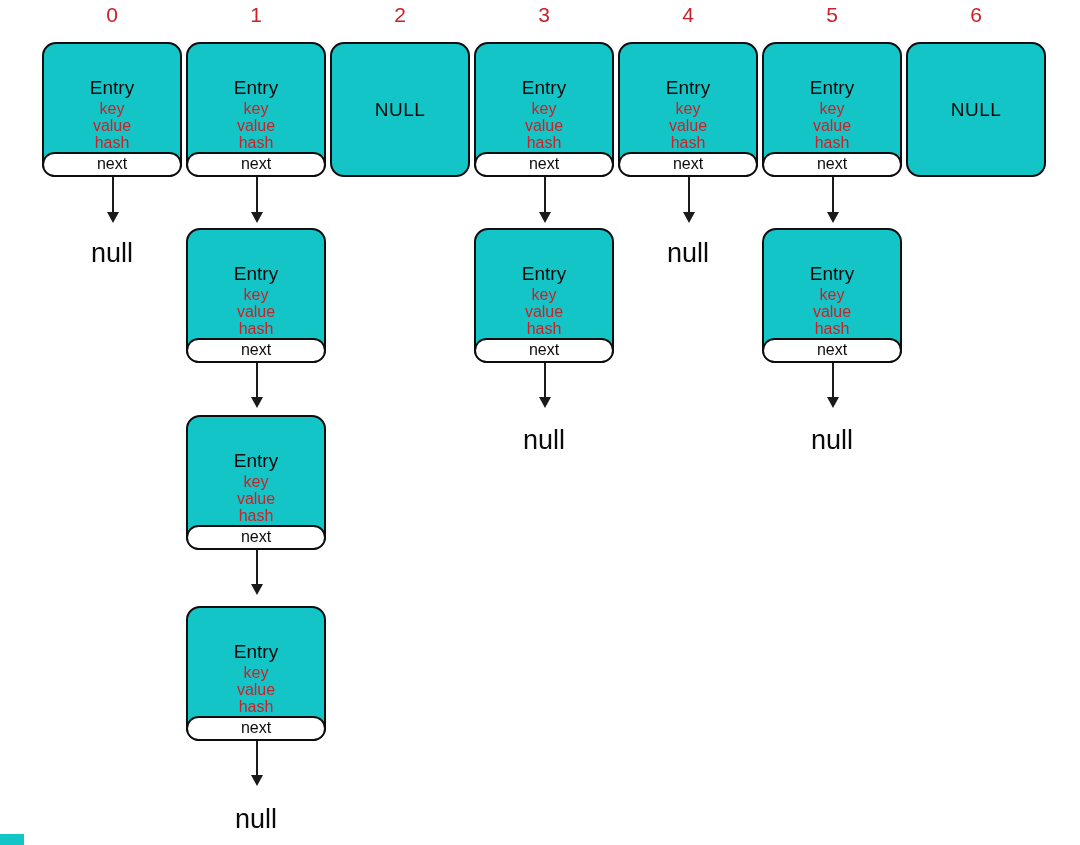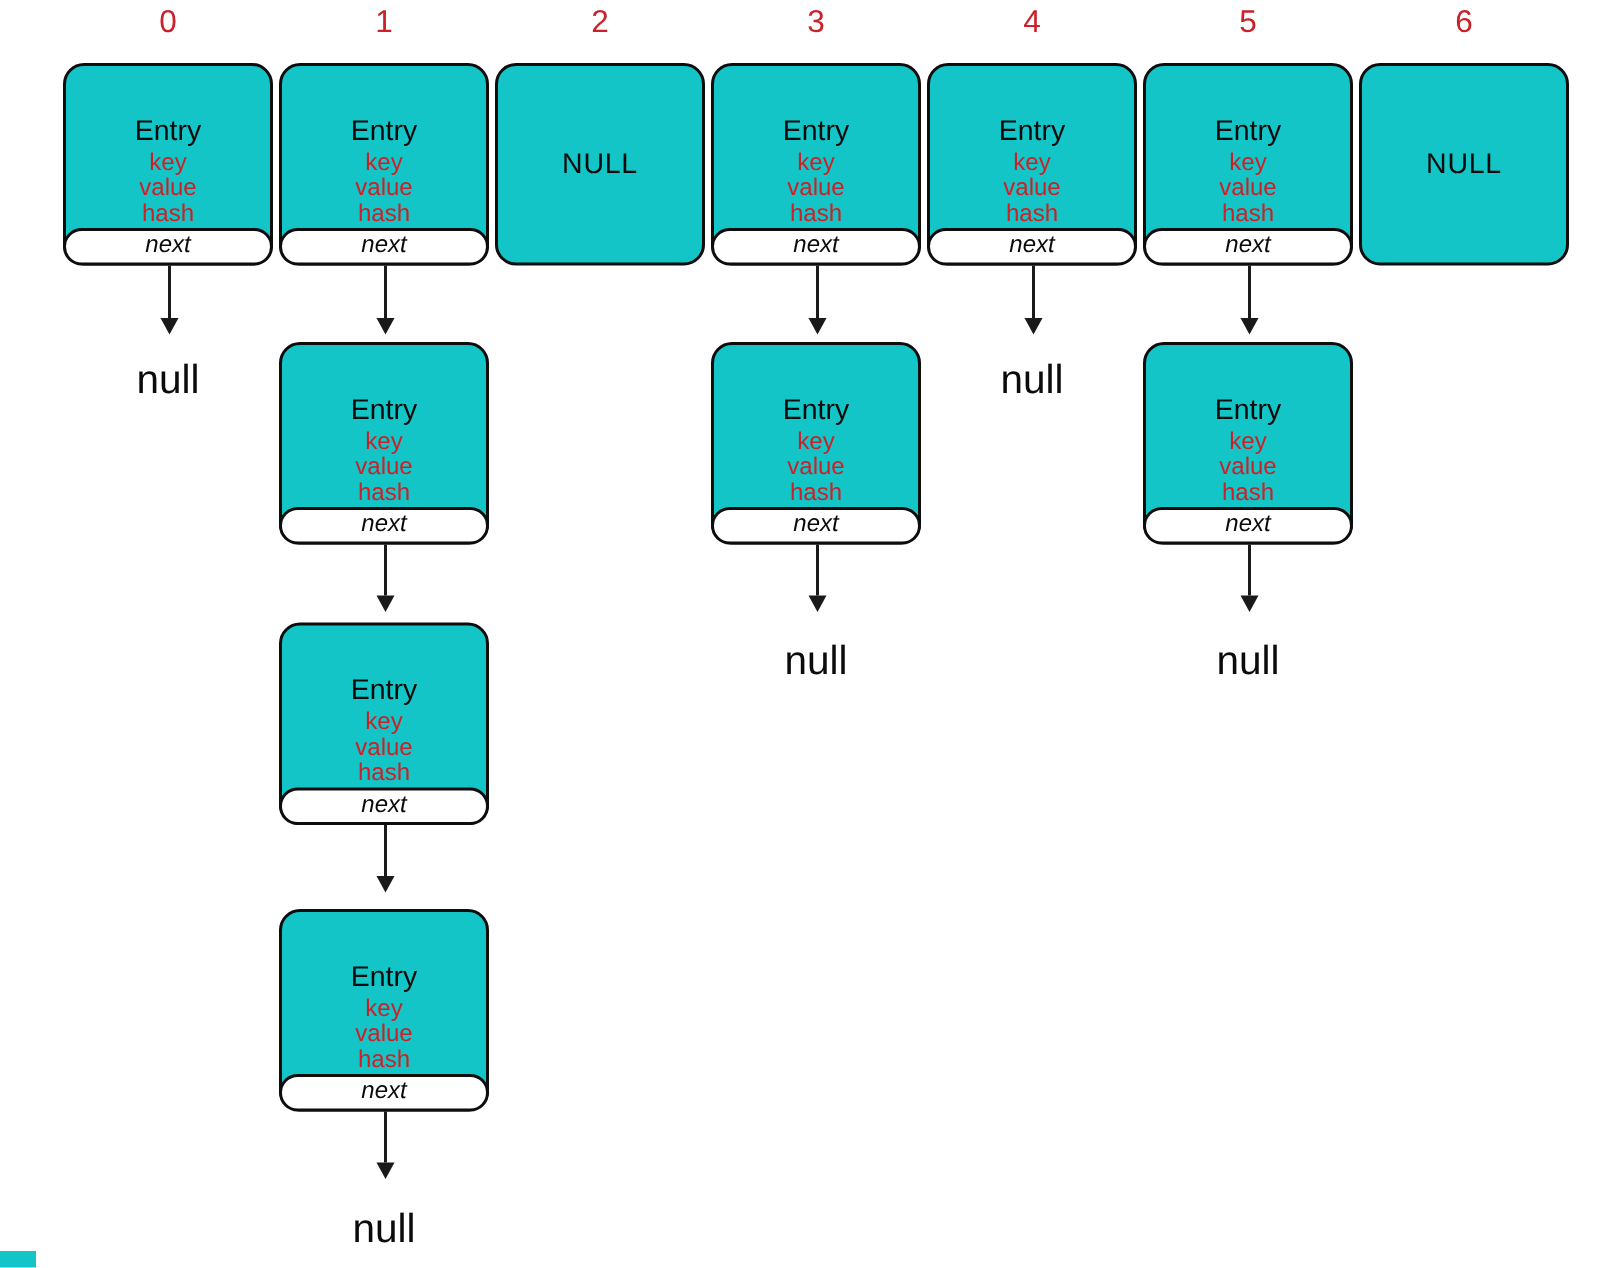--- a/index.html
+++ b/index.html
@@ -20,21 +20,21 @@
   .entry-box,.null-box{
     position:absolute;width:140px;height:135px;
     background:var(--node-fill);border:2px solid #0d0d0d;border-radius:14px;
     text-align:center;
   }
   .entry-title{margin-top:32px;font-size:19px;line-height:24px;color:#0b0b0b;}
   .entry-field{font-size:16px;line-height:17px;color:var(--accent-red);}
   .next-pill{
     position:absolute;left:-2px;right:-2px;bottom:-2px;height:25px;
     background:#ffffff;border:2px solid #0d0d0d;border-radius:13px;
-    font-size:16px;line-height:20px;color:#0b0b0b;text-align:center;font-style:italic;
+    font-size:16px;line-height:20px;color:#0b0b0b;text-align:center;
   }
   .null-box{display:flex;align-items:center;justify-content:center;
     font-size:19px;letter-spacing:0.5px;color:#0b0b0b;}
   .arrow{position:absolute;width:2px;background:#1a1a1a;}
   .arrow::after{
     content:"";position:absolute;left:-5px;bottom:-11px;
     border:6px solid transparent;border-top:11px solid #1a1a1a;border-bottom:none;
   }
   .null-ref{
     position:absolute;width:140px;text-align:center;

